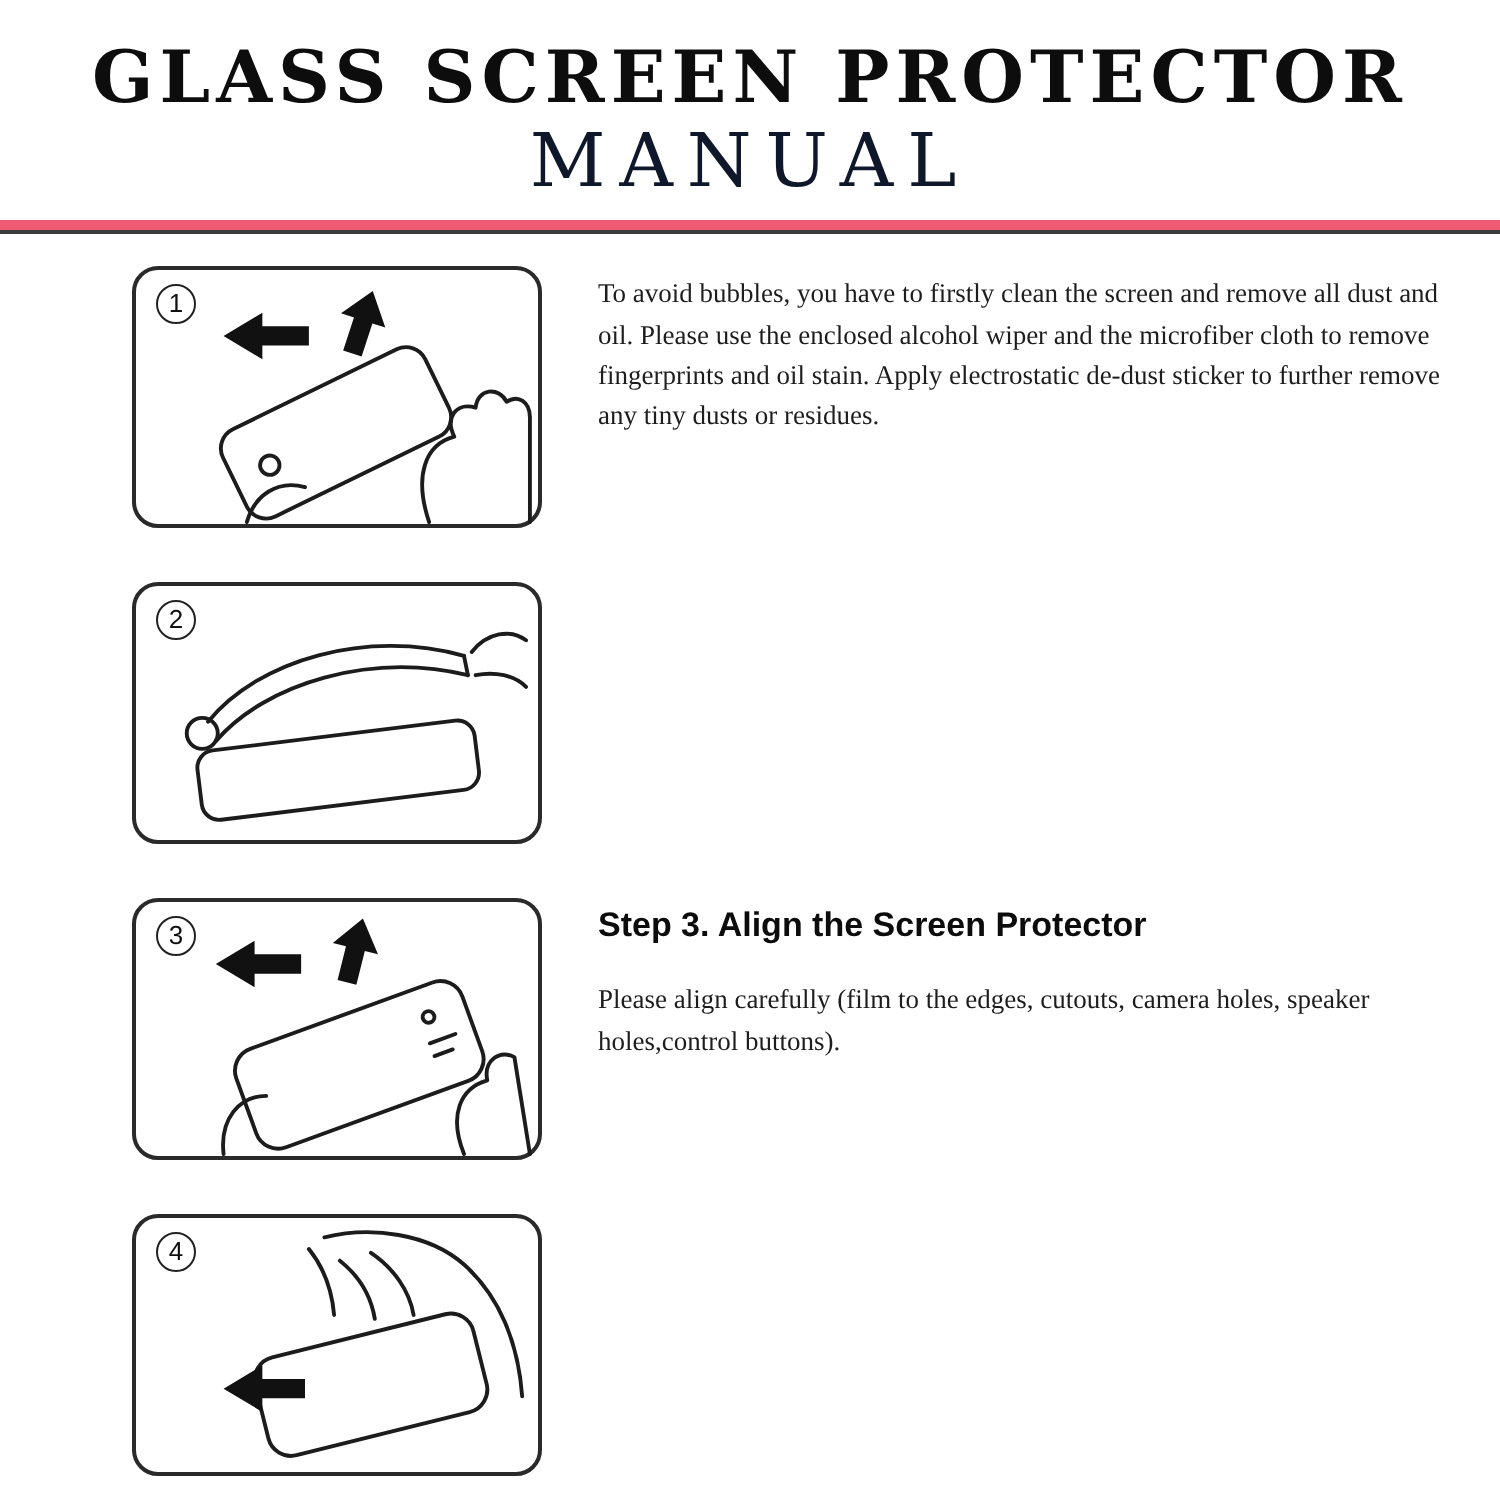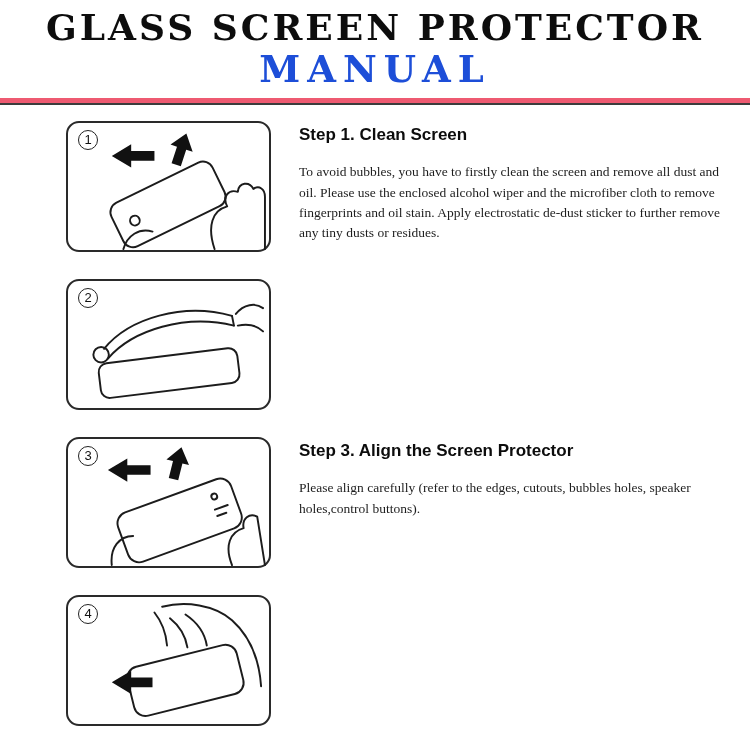--- a/index.html
+++ b/index.html
@@ -5,37 +5,37 @@
   * { box-sizing: border-box; margin: 0; padding: 0; }
   html, body { background: #ffffff; }
   body {
     width: 750px; height: 750px;
     font-family: "Liberation Sans", sans-serif;
     color: #111;
     overflow: hidden;
   }
   .page { width: 750px; height: 750px; background: #fff; }
 
-  .header { text-align: center; padding-top: 8px; }
+  .header { text-align: center; padding-top: 20px; }
   .title-line1 {
     font-family: "DejaVu Serif", serif;
     font-weight: 700;
     font-size: 36px;
     letter-spacing: 3px;
     line-height: 1.1;
     color: #0d0d0d;
   }
   .title-line2 {
     font-family: "DejaVu Serif", serif;
-    font-weight: 700;
+    font-weight: 400;
     font-size: 37px;
     letter-spacing: 7px;
     line-height: 1.05;
     margin-top: 2px;
-    color: #1d4ed8;
+    color: #0f172a;
   }
 
   .divider-red  { height: 5px; background: var(--accent, #ee5a71); margin-top: 10px; }
   .divider-dark { height: 2px; background: #3c3c3c; }
 
   .steps { padding: 16px 0 0 66px; }
   .step  { display: flex; align-items: flex-start; margin-bottom: 27px; }
 
   .fig {
     position: relative;
@@ -91,21 +91,20 @@
             <path d="M150 130 C142 106 148 90 163 86 C158 76 164 68 174 71 C175 61 186 60 190 68 C196 64 202 68 202 76 L202 130"></path>
             <path d="M56 130 C60 116 72 108 86 112"></path>
           </g>
           <g fill="#111">
             <polygon points="44,34 64,22 64,29 88,29 88,39 64,39 64,46"></polygon>
             <polygon points="116,10 128,26 121,26 121,44 111,44 111,26 104,26" transform="rotate(18 116 26)"></polygon>
           </g>
         </svg>
       </div>
       <div class="texts">
-        <div class="heading">Step 1. Clean Screen</div>
         <div class="body">To avoid bubbles, you have to firstly clean the screen and remove all dust and oil. Please use the enclosed alcohol wiper and the microfiber cloth to remove fingerprints and oil stain. Apply electrostatic de-dust sticker to further remove any tiny dusts or residues.</div>
       </div>
     </div>
 
     <div class="step">
       <div class="fig">
         <span class="badge">2</span>
         <svg viewBox="0 0 205 131">
           <g stroke="#1c1c1c" stroke-width="2" fill="none" stroke-linecap="round" stroke-linejoin="round">
             <g transform="translate(103,94) rotate(-7)">
@@ -137,21 +136,21 @@
             <path d="M168 130 C160 110 166 96 180 92 C178 82 186 76 194 80 L202 130"></path>
           </g>
           <g fill="#111">
             <polygon points="40,32 60,20 60,27 84,27 84,37 60,37 60,44"></polygon>
             <polygon points="112,8 124,24 117,24 117,42 107,42 107,24 100,24" transform="rotate(14 112 24)"></polygon>
           </g>
         </svg>
       </div>
       <div class="texts">
         <div class="heading">Step 3. Align the Screen Protector</div>
-        <div class="body">Please align carefully (refer to the edges, cutouts, bubbles holes, speaker holes,control buttons).</div>
+        <div class="body">Please align carefully (film to the edges, cutouts, camera holes, speaker holes,control buttons).</div>
       </div>
     </div>
 
     <div class="step">
       <div class="fig">
         <span class="badge">4</span>
         <svg viewBox="0 0 205 131">
           <g stroke="#1c1c1c" stroke-width="2" fill="none" stroke-linecap="round" stroke-linejoin="round">
             <g transform="translate(120,86) rotate(-14)">
               <rect x="-58" y="-26" width="116" height="52" rx="12"></rect>

